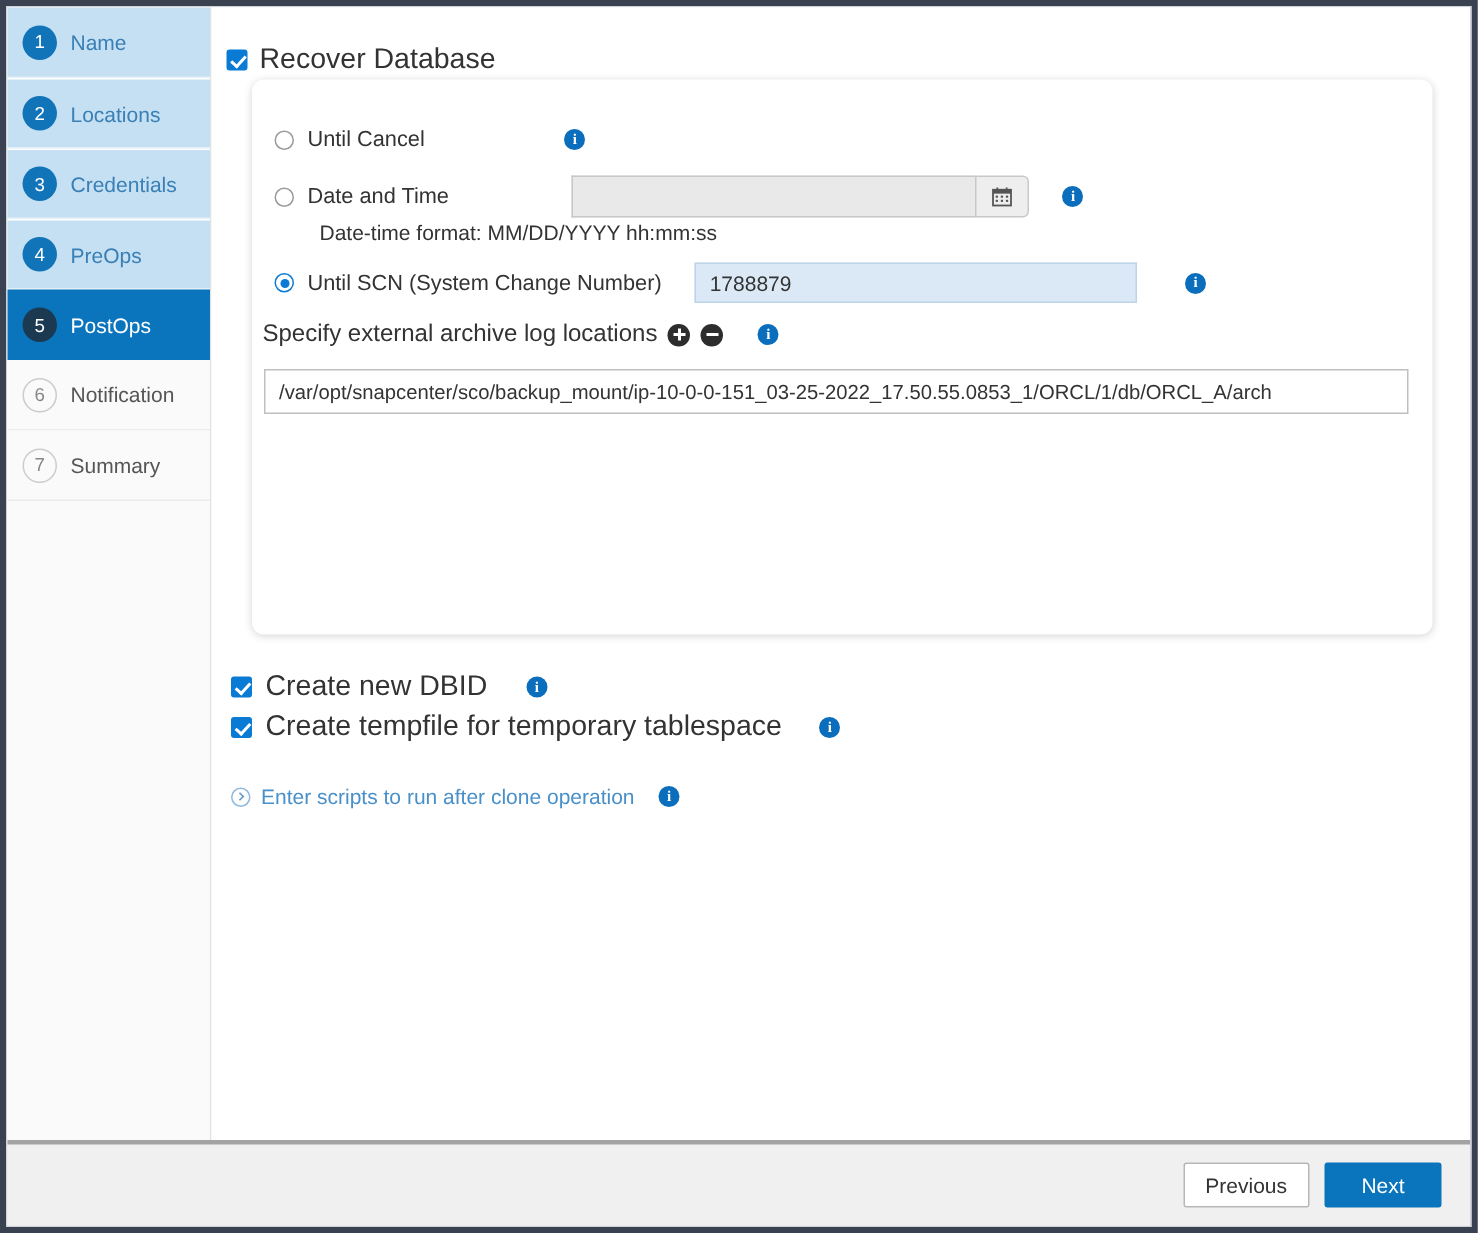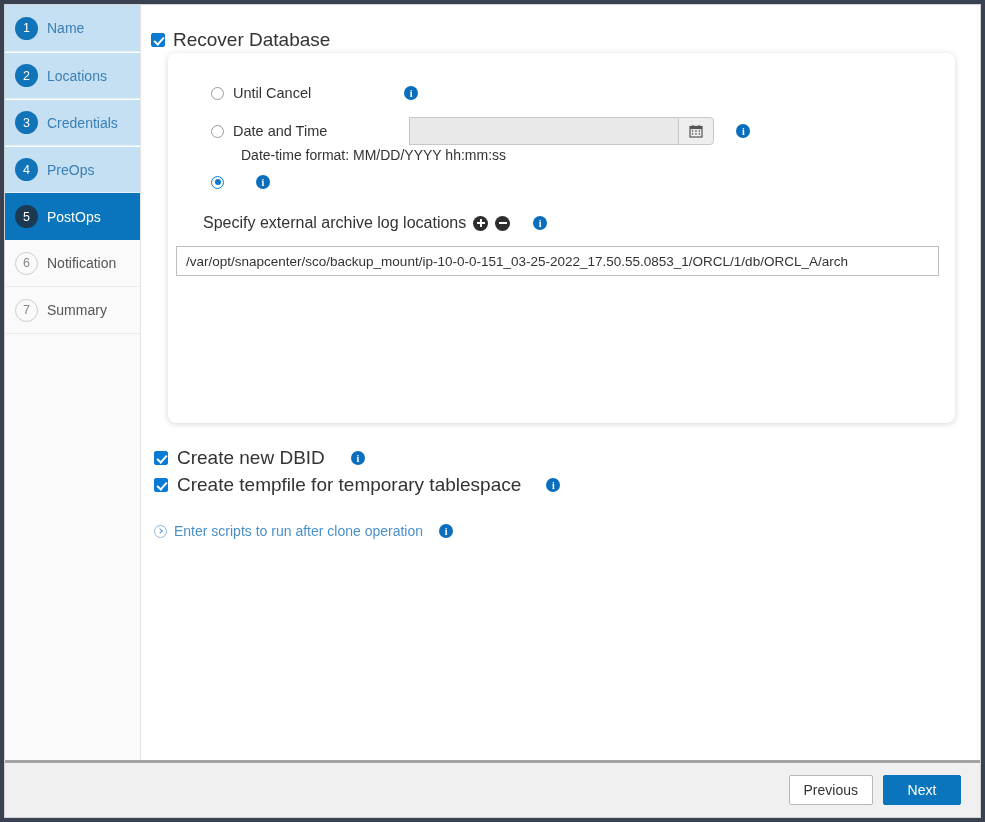--- a/index.html
+++ b/index.html
@@ -177,21 +177,21 @@
     font-size: 10px;
     font-weight: bold;
     display: inline-flex;
     align-items: center;
     justify-content: center;
     font-family: "Liberation Serif", serif;
     flex: 0 0 14px;
     cursor: pointer;
   }
 
-  .row { position: absolute; display: flex; align-items: center; margin-left: 28px; }
+  .row { position: absolute; display: flex; align-items: center; }
 
   #r-until-cancel { left: 15px; top: 32px; gap: 9px; }
   #r-until-cancel .info { margin-left: 84px; }
 
   #r-datetime { left: 15px; top: 64px; gap: 9px; }
   #r-datetime .dt-wrap { margin-left: 73px; display: flex; align-items: center; }
   .dt-input {
     width: 269px; height: 28px;
     background: #e9e9e9;
     border: 1px solid #c8c8c8;
@@ -414,20 +414,22 @@
                 </svg>
               </span>
             </span>
             <span class="info">i</span>
           </div>
 
           <div class="row" id="dt-format">Date-time format: MM/DD/YYYY hh:mm:ss</div>
 
           <div class="row" id="r-scn">
             <span class="radio sel"></span>
+            <span class="radio-label">Until SCN (System Change Number)</span>
+            <input class="scn-input" type="text" value="1788879" style="">
             <span class="info">i</span>
           </div>
 
           <div class="row" id="archive-row">
             <span class="archive-text">Specify external archive log locations</span>
             <span class="circ-btn plus"></span>
             <span class="circ-btn"></span>
             <span class="info">i</span>
           </div>
 

